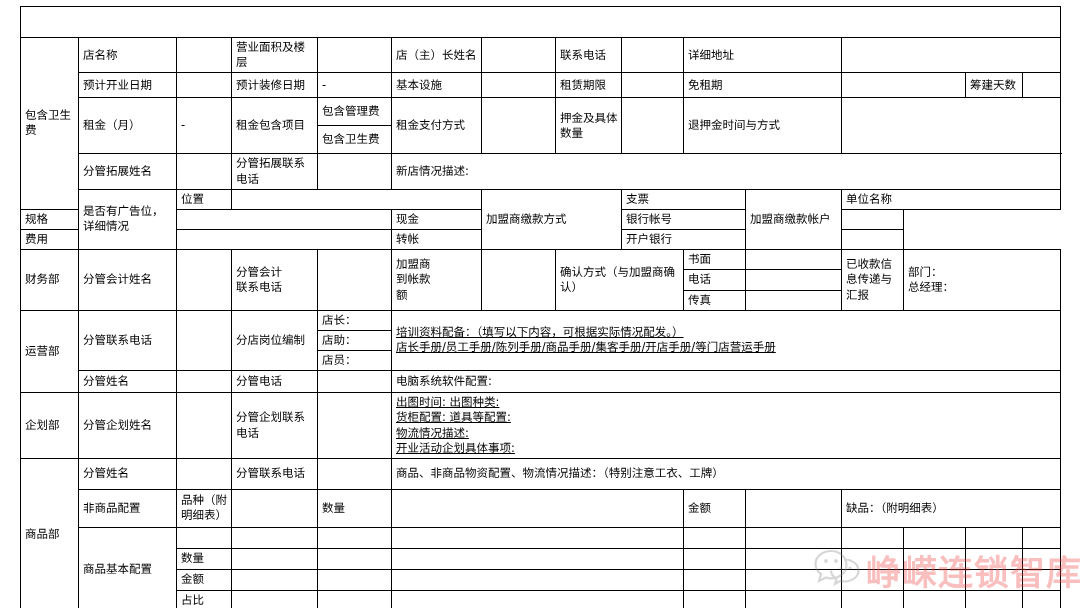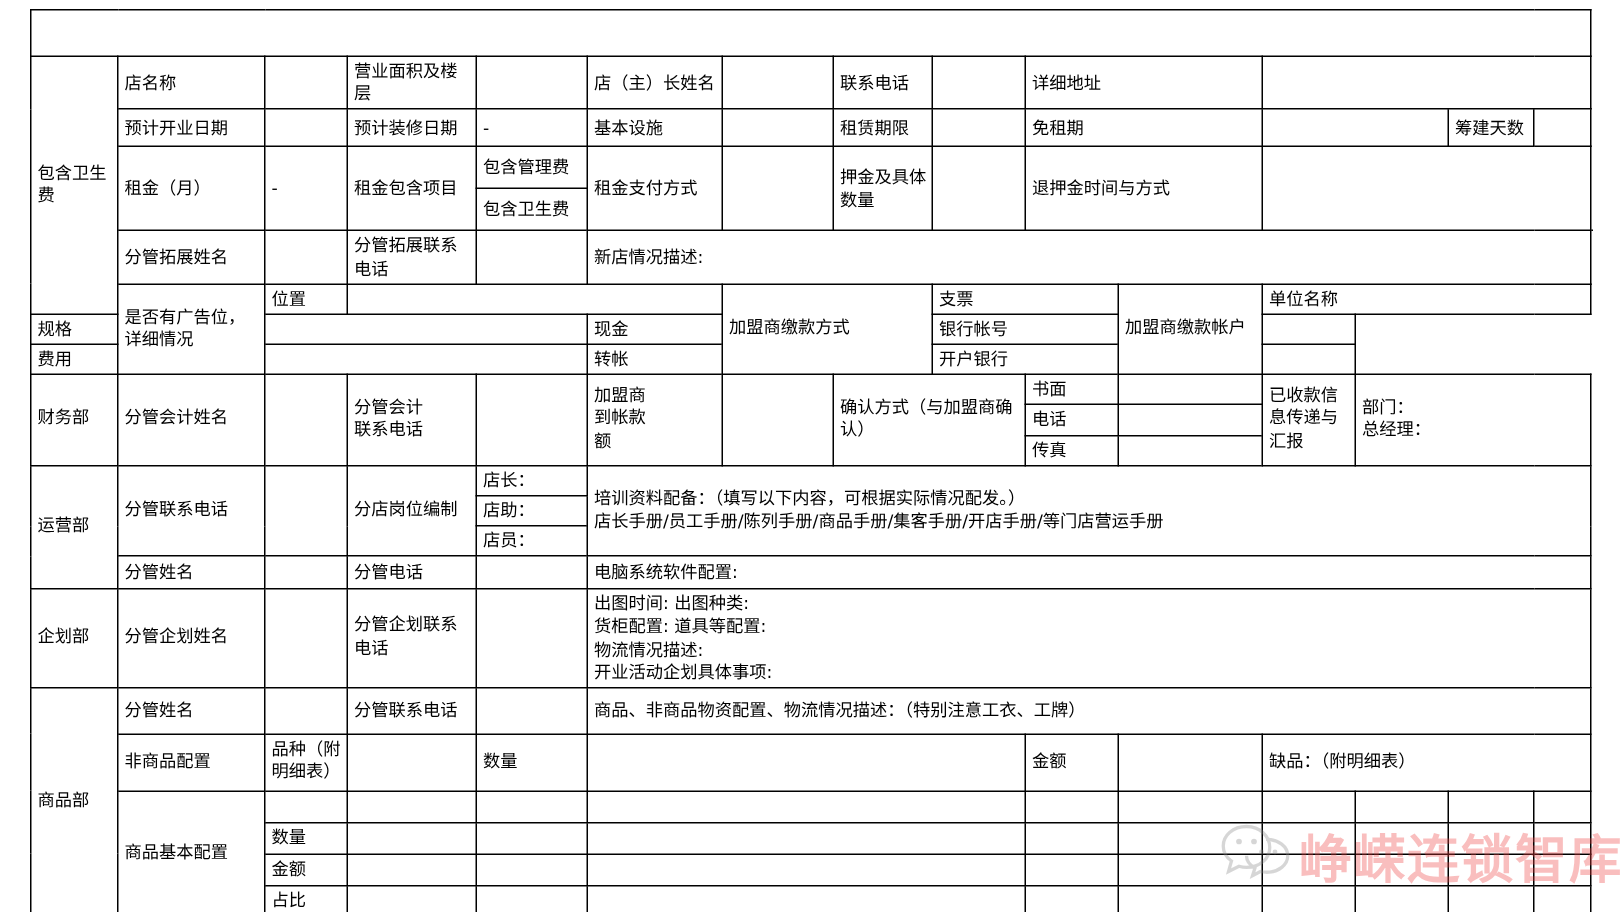--- a/index.html
+++ b/index.html
@@ -47,35 +47,35 @@
     height: 26px;
     padding: 0;
   }
   td.dept {
     vertical-align: bottom;
     font-size: 11.5px;
     padding-bottom: 4px;
   }
   td.dept-mid {
     vertical-align: middle;
-    font-family: Liberation Serif, serif;
   }
   td.top {
     vertical-align: top;
     padding-top: 3px;
   }
   td.multi {
     vertical-align: middle;
     white-space: pre-line;
   }
   td.vtop-pre {
     vertical-align: top;
     white-space: pre-line;
     padding-top: 3px;
     line-height: 1.45;
+    text-decoration: underline;
   }
   .wm {
     position: absolute;
     right: 16px;
     bottom: 18px;
     width: 250px;
     height: 54px;
     display: flex;
     align-items: center;
     gap: 6px;

